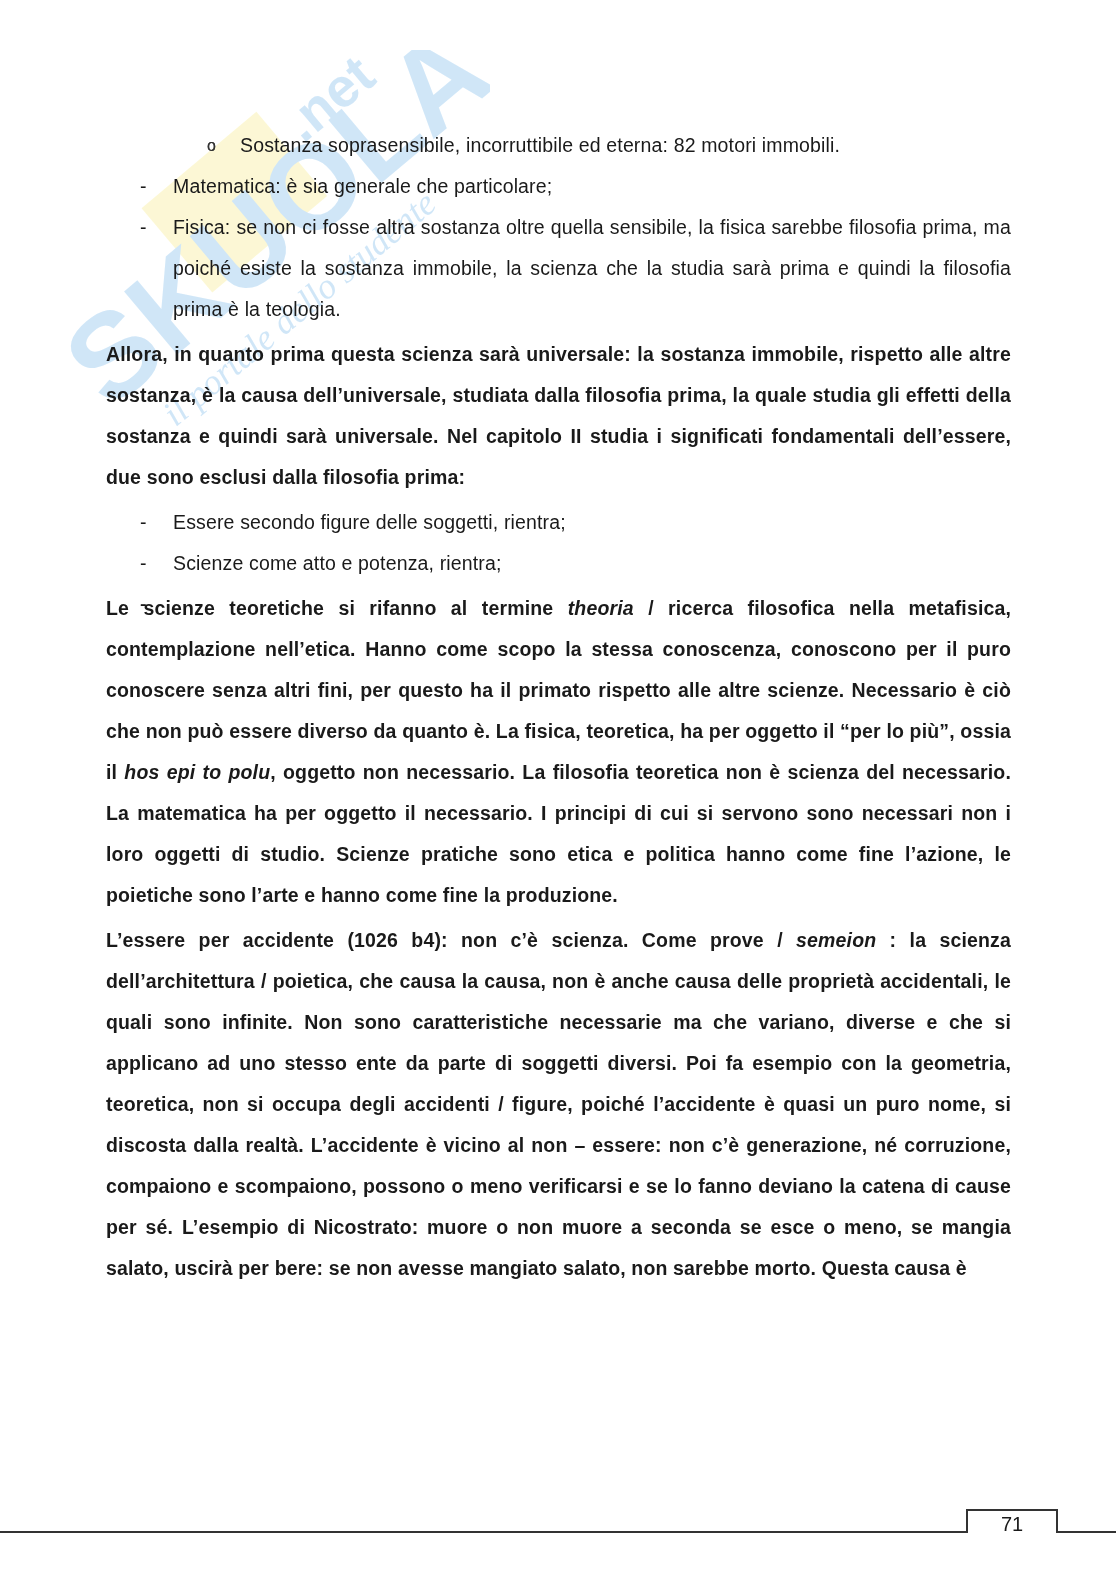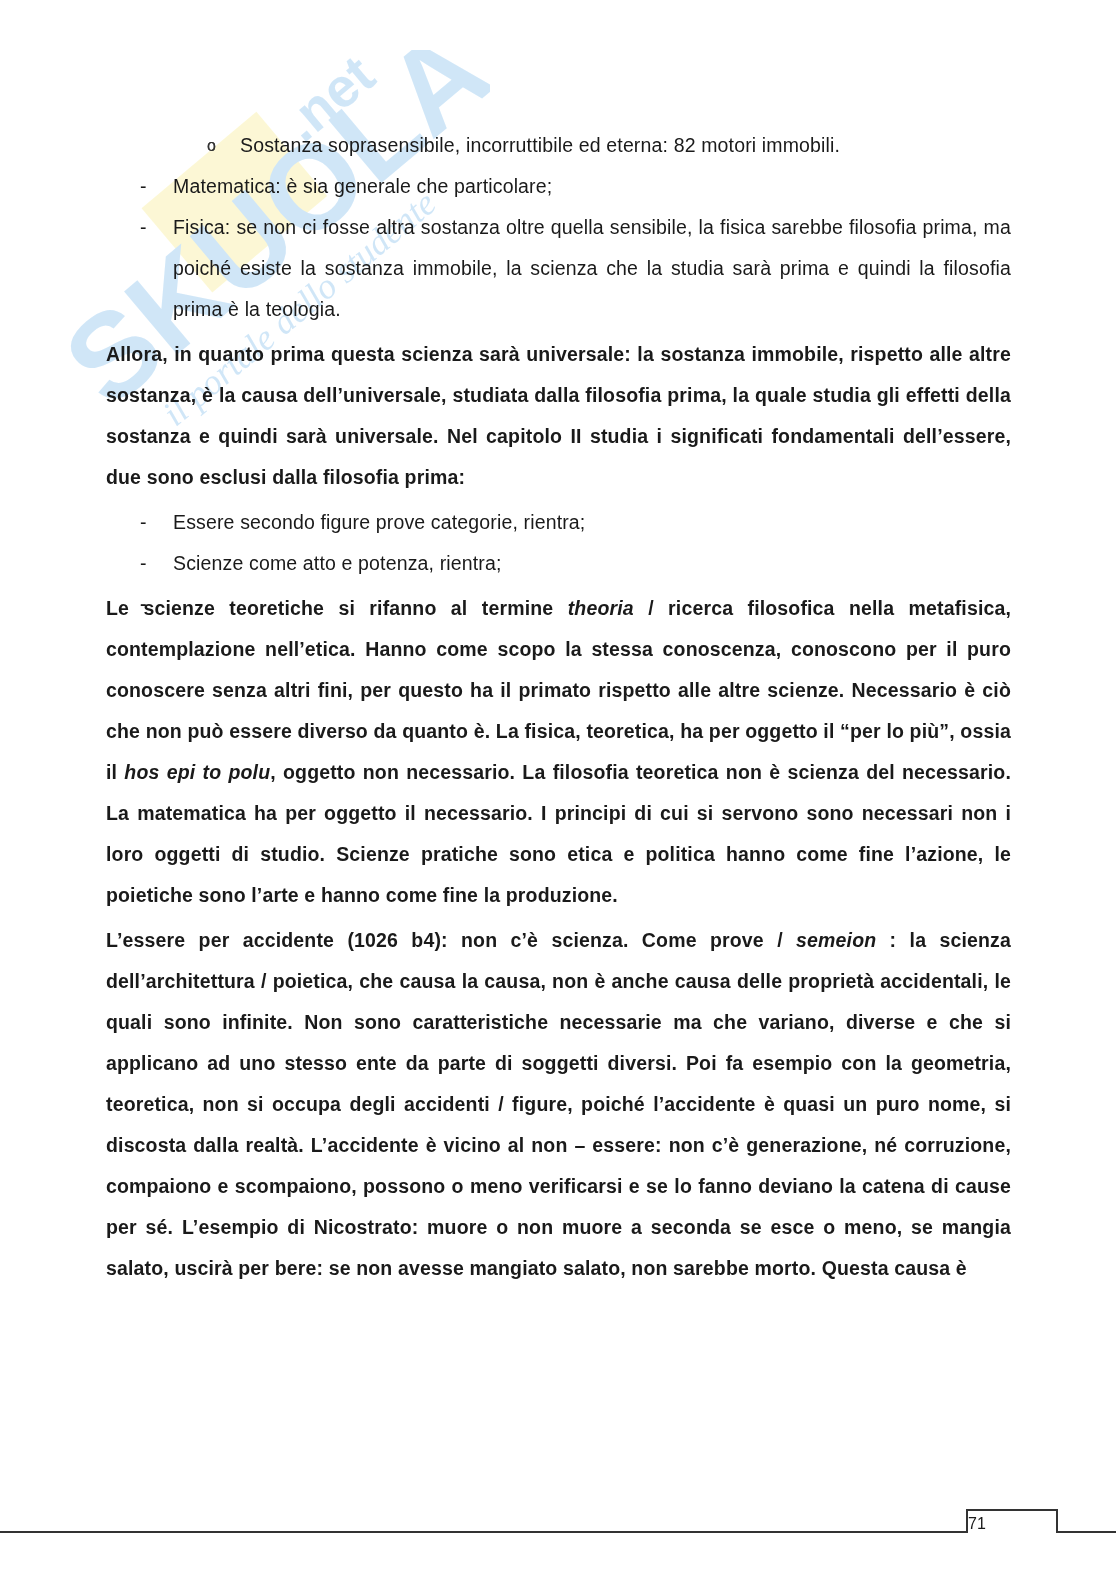--- a/index.html
+++ b/index.html
@@ -22,21 +22,21 @@
 
   .para { text-align: justify; margin-top: 4px; font-weight: bold; }
   .para + .dash-list, .dash-list + .para { margin-top: 4px; }
   .dash-list { margin-top: 4px; }
 
   em { font-style: italic; }
 
   .footer-line { position: absolute; left: 0; top: 1531px; width: 1116px; height: 2px; background: #333; }
   .page-tab { position: absolute; left: 966px; top: 1509px; width: 88px; height: 22px;
               border: 2px solid #333; border-bottom: none; background: #fff;
-              text-align: left; font-size: 16px; line-height: 26px; color: #1a1a1a; }
+              text-align: center; font-size: 20px; line-height: 26px; color: #1a1a1a; }
 </style>
 </head>
 <body>
 
 <div class="page">
 
   <svg class="watermark" viewBox="0 0 470 400">
     <g transform="rotate(-40 235 200)" opacity="0.28">
       <rect x="175" y="95" width="150" height="110" fill="#f5e66a"></rect>
       <text x="20" y="230" font-family="Liberation Sans, sans-serif" font-weight="bold" font-size="120" fill="#5aa9e6">SKUOLA</text>
@@ -66,21 +66,21 @@
         <span class="marker">-</span>
         <span>Fisica: se non ci fosse altra sostanza oltre quella sensibile, la fisica sarebbe filosofia prima, ma poiché esiste la sostanza immobile, la scienza che la studia sarà prima e quindi la filosofia prima è la teologia.</span>
       </div>
     </div>
 
     <p class="para" style="margin:4px 0 0 0;">Allora, in quanto prima questa scienza sarà universale: la sostanza immobile, rispetto alle altre sostanza, è la causa dell’universale, studiata dalla filosofia prima, la quale studia gli effetti della sostanza e quindi sarà universale. Nel capitolo II studia i significati fondamentali dell’essere, due sono esclusi dalla filosofia prima:</p>
 
     <div class="dash-list">
       <div class="dash-item">
         <span class="marker">-</span>
-        <span>Essere secondo figure prove categorie, rientra;</span>
+        <span>Essere secondo figure delle soggetti, rientra;</span>
       </div>
       <div class="dash-item">
         <span class="marker">-</span>
         <span>Scienze come atto e potenza, rientra;</span>
       </div>
       <div class="dash-item">
         <span class="marker">-</span>
       </div>
       <div class="dash-item">
         <span class="marker">-</span>

